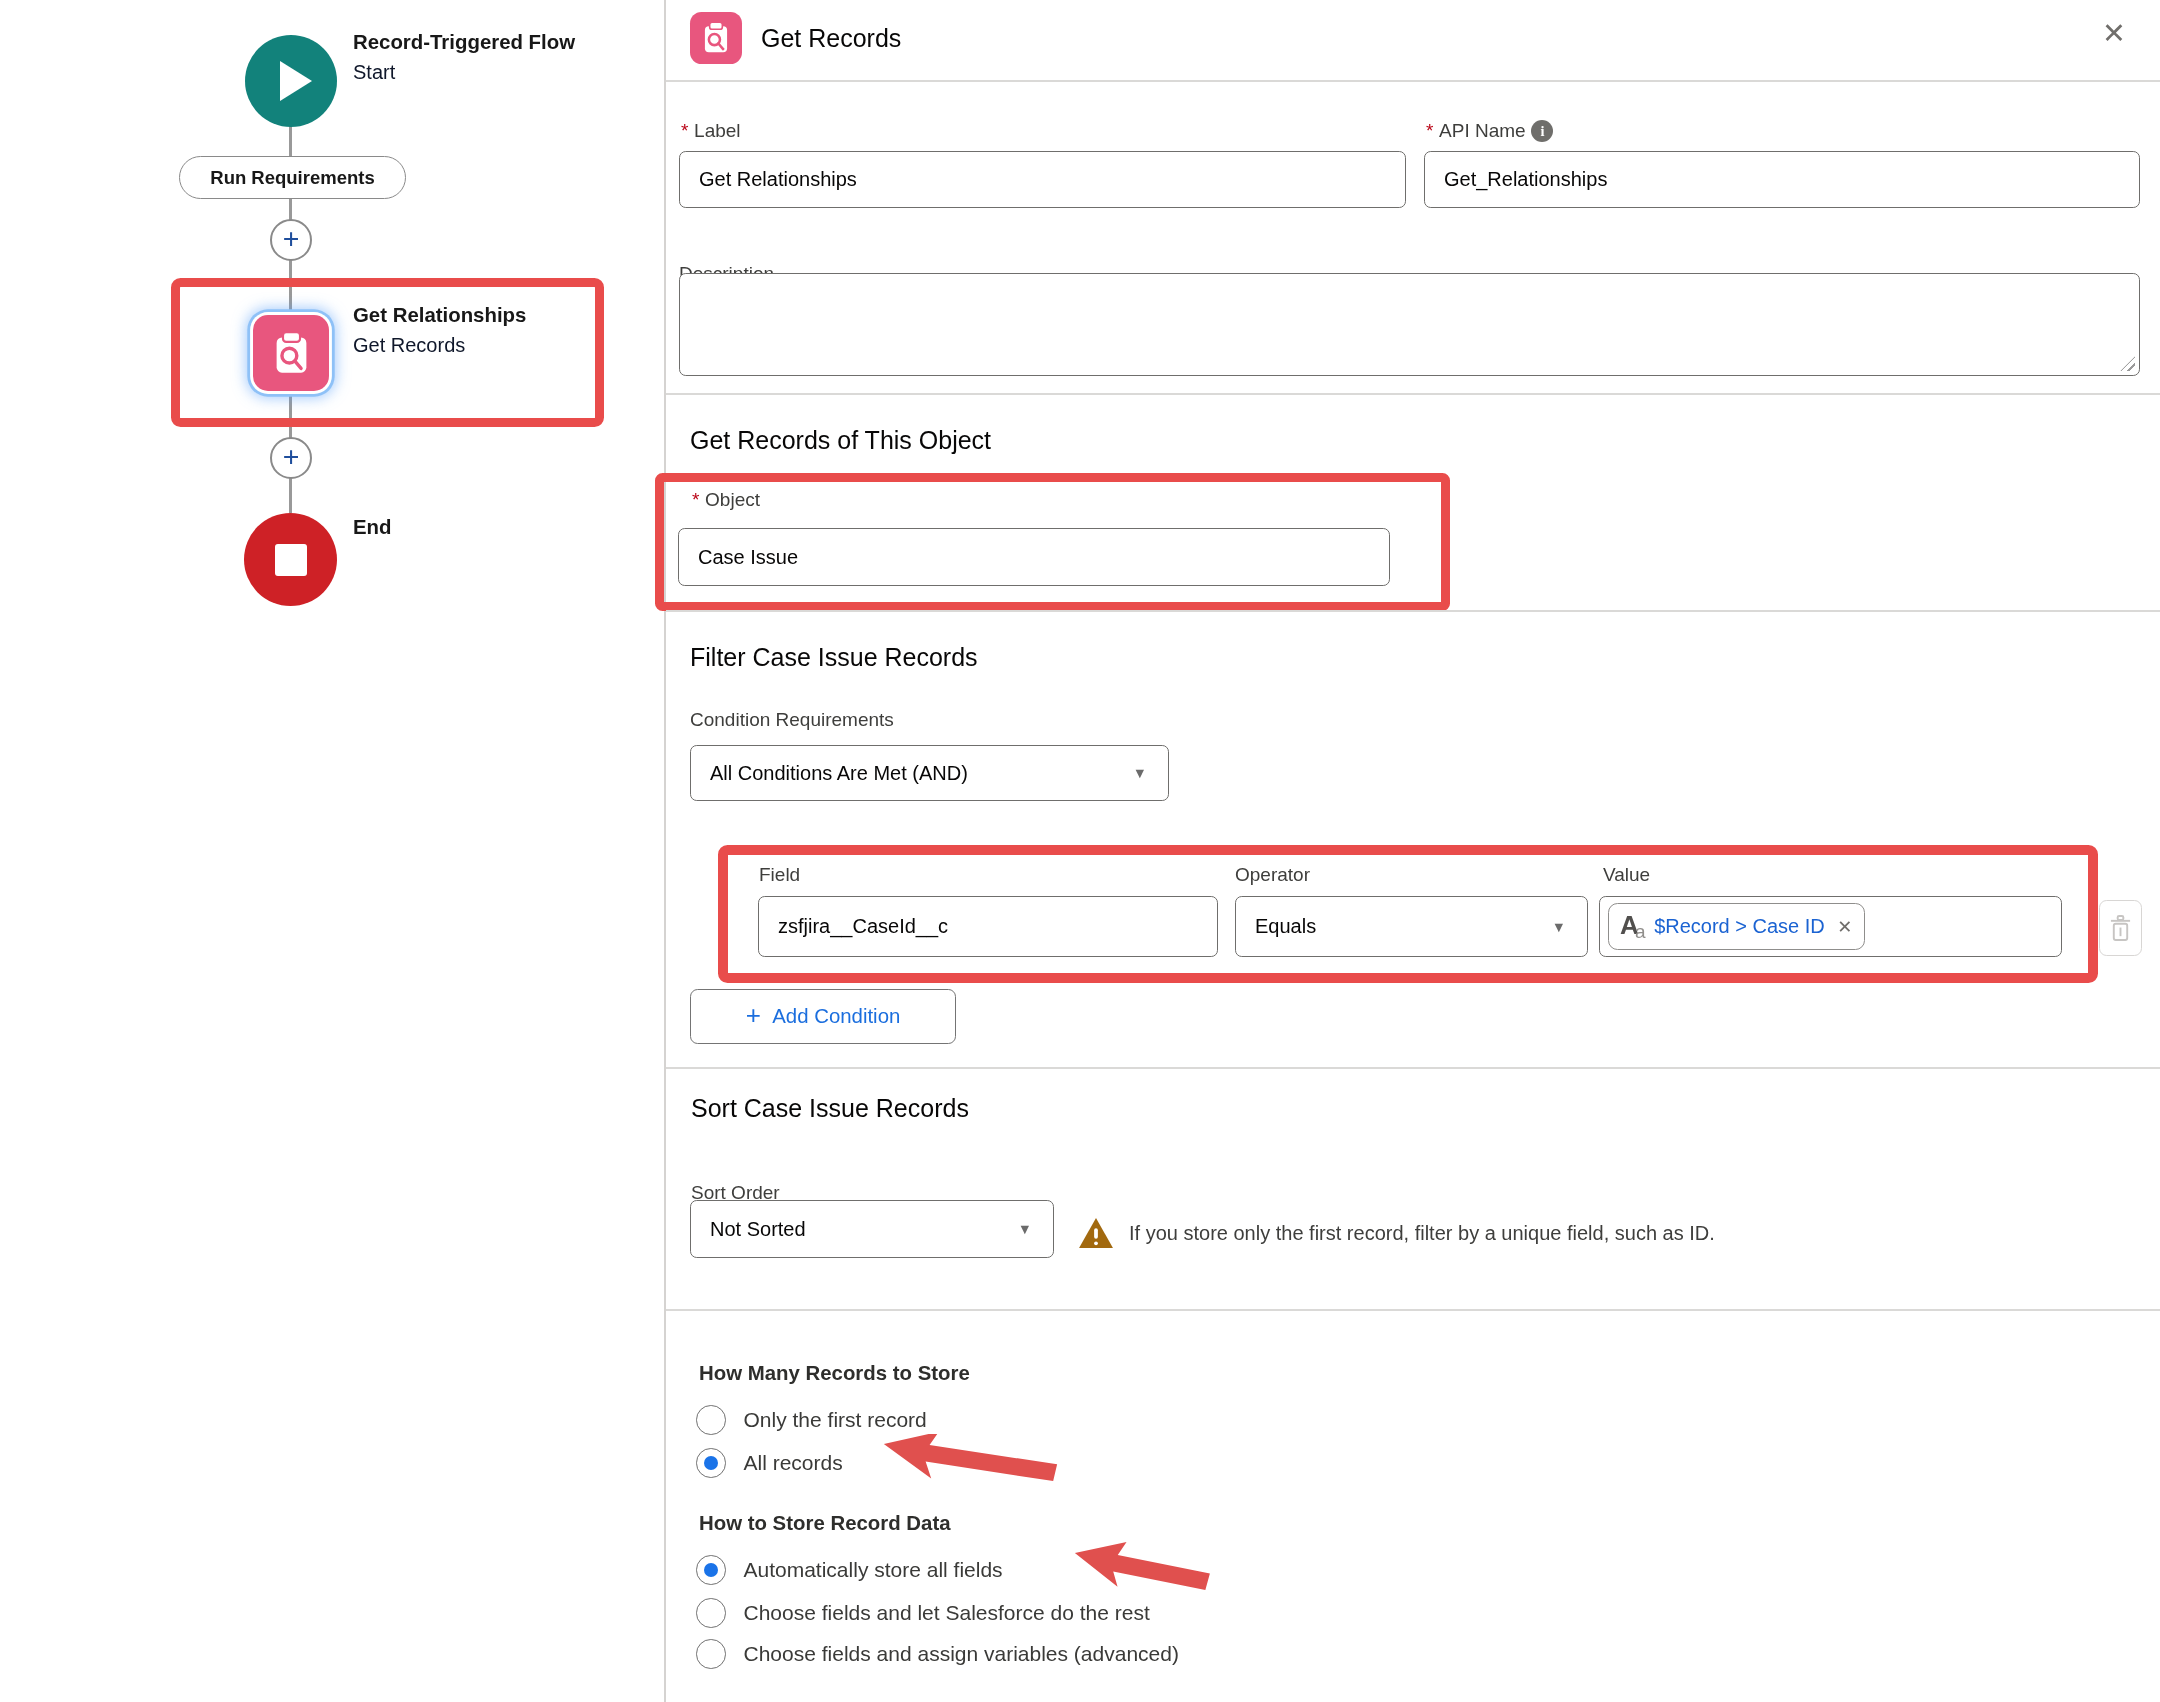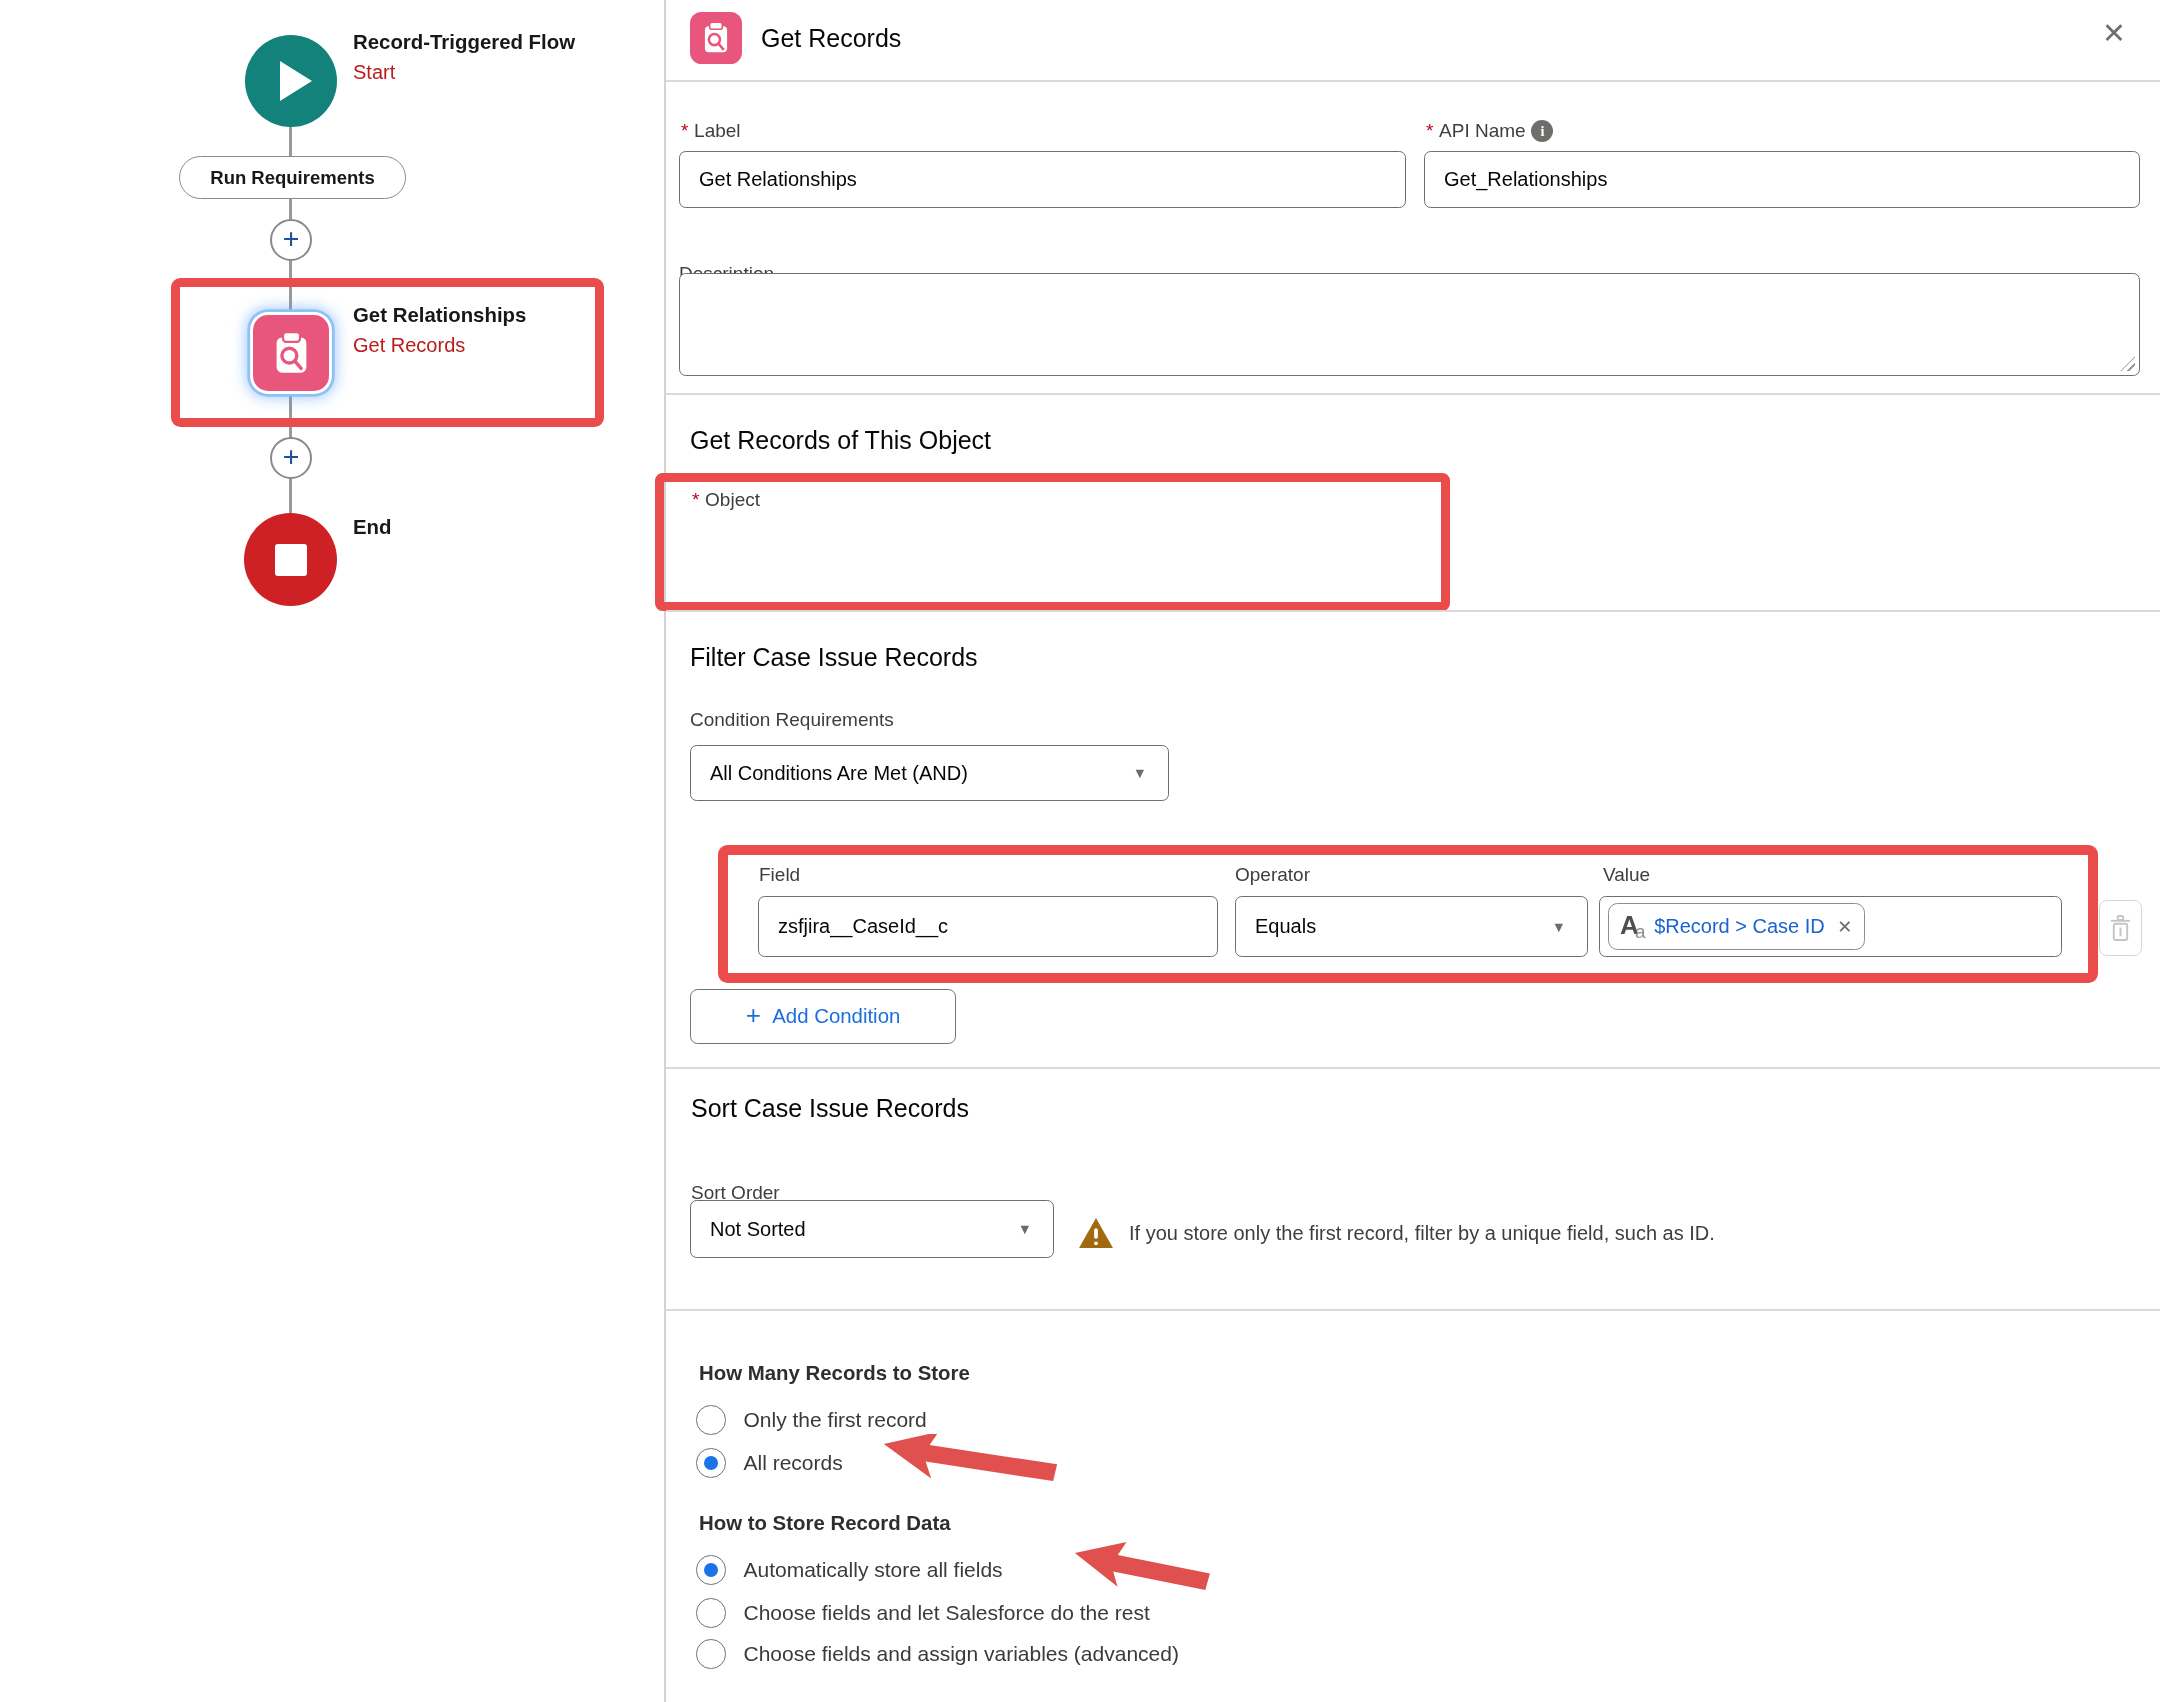--- a/index.html
+++ b/index.html
@@ -5,21 +5,21 @@
   html,body{margin:0;padding:0;background:#ffffff;}
   body{font-family:"Liberation Sans",sans-serif;color:#080707;}
   .stage{position:relative;width:2161px;height:1702px;overflow:hidden;background:#fff;}
   .abs{position:absolute;}
 
   
   .flow-line{left:289px;top:126px;width:2.9px;height:387px;background:#999;}
   .start-node{left:245px;top:35px;width:92px;height:92px;border-radius:50%;background:#12827b;display:flex;align-items:center;justify-content:center;}
   .play-tri{width:0;height:0;border-top:20px solid transparent;border-bottom:20px solid transparent;border-left:32px solid #fff;margin-left:9.5px;}
   .node-title{font-weight:bold;font-size:20.4px;color:#181818;white-space:nowrap;}
-  .node-sub{font-size:20px;color:#b91c1c;white-space:nowrap;}
+  .node-sub{font-size:20px;color:#0f172a;white-space:nowrap;}
   .run-pill{left:179px;top:156px;width:225px;height:41px;background:#fff;border:1.9px solid #8a8a8a;border-radius:22px;display:flex;align-items:center;justify-content:center;font-weight:bold;font-size:18.5px;color:#181818;}
   .plus-circle{width:42px;height:42px;border-radius:50%;background:#fff;border:2.4px solid #8a8a8a;display:flex;align-items:center;justify-content:center;font-size:28.5px;font-weight:500;color:#1f4e9c;line-height:1;box-sizing:border-box;padding-bottom:2.9px;}
   .red-annot{border:9.5px solid #E94C4B;border-radius:9.5px;background:transparent;box-sizing:border-box;}
   .red-box-node{left:171px;top:278px;width:433px;height:149px;}
   .get-node-icon{left:253px;top:315px;width:76px;height:76px;border-radius:15px;background:#E8567E;box-shadow:0 0 0 2.9px #ffffff,0 0 0 5.7px #8ec1f7,0 0 13.3px 6.7px rgba(90,160,250,.55);display:flex;align-items:center;justify-content:center;}
   .end-node{left:244px;top:513px;width:93px;height:93px;border-radius:50%;background:#CE2126;display:flex;align-items:center;justify-content:center;}
   .end-square{width:32px;height:32px;background:#fff;border-radius:2.9px;}
 
   
   .panel-vline{left:664px;top:0;width:1.9px;height:1702px;background:#d5d3d1;}
@@ -135,20 +135,23 @@
   </div>
 
   <div class="abs divider" style="top:393px;"></div>
 
   <div class="abs section-h" style="left:690px;top:426px;">Get Records of This Object</div>
   <div class="abs red-annot" style="left:655px;top:473px;width:795px;height:138px;border-radius:7.6px;"></div>
   <div class="abs field-label" style="left:692px;top:489px;">
     <span class="req">*</span>
     <span>Object</span>
   </div>
+  <div class="abs tbox" style="left:678px;top:528px;width:712px;height:58px;">
+    <span class="val">Case Issue</span>
+  </div>
 
   <div class="abs divider" style="top:610px;"></div>
 
   <div class="abs section-h" style="left:690px;top:643px;">Filter Case Issue Records</div>
   <div class="abs field-label" style="left:690px;top:709px;">
     <span>Condition Requirements</span>
   </div>
   <div class="abs tbox dd" style="left:690px;top:745px;width:479px;height:56px;">
     <span class="val">All Conditions Are Met (AND)</span>
     <span class="chev">▼</span>

